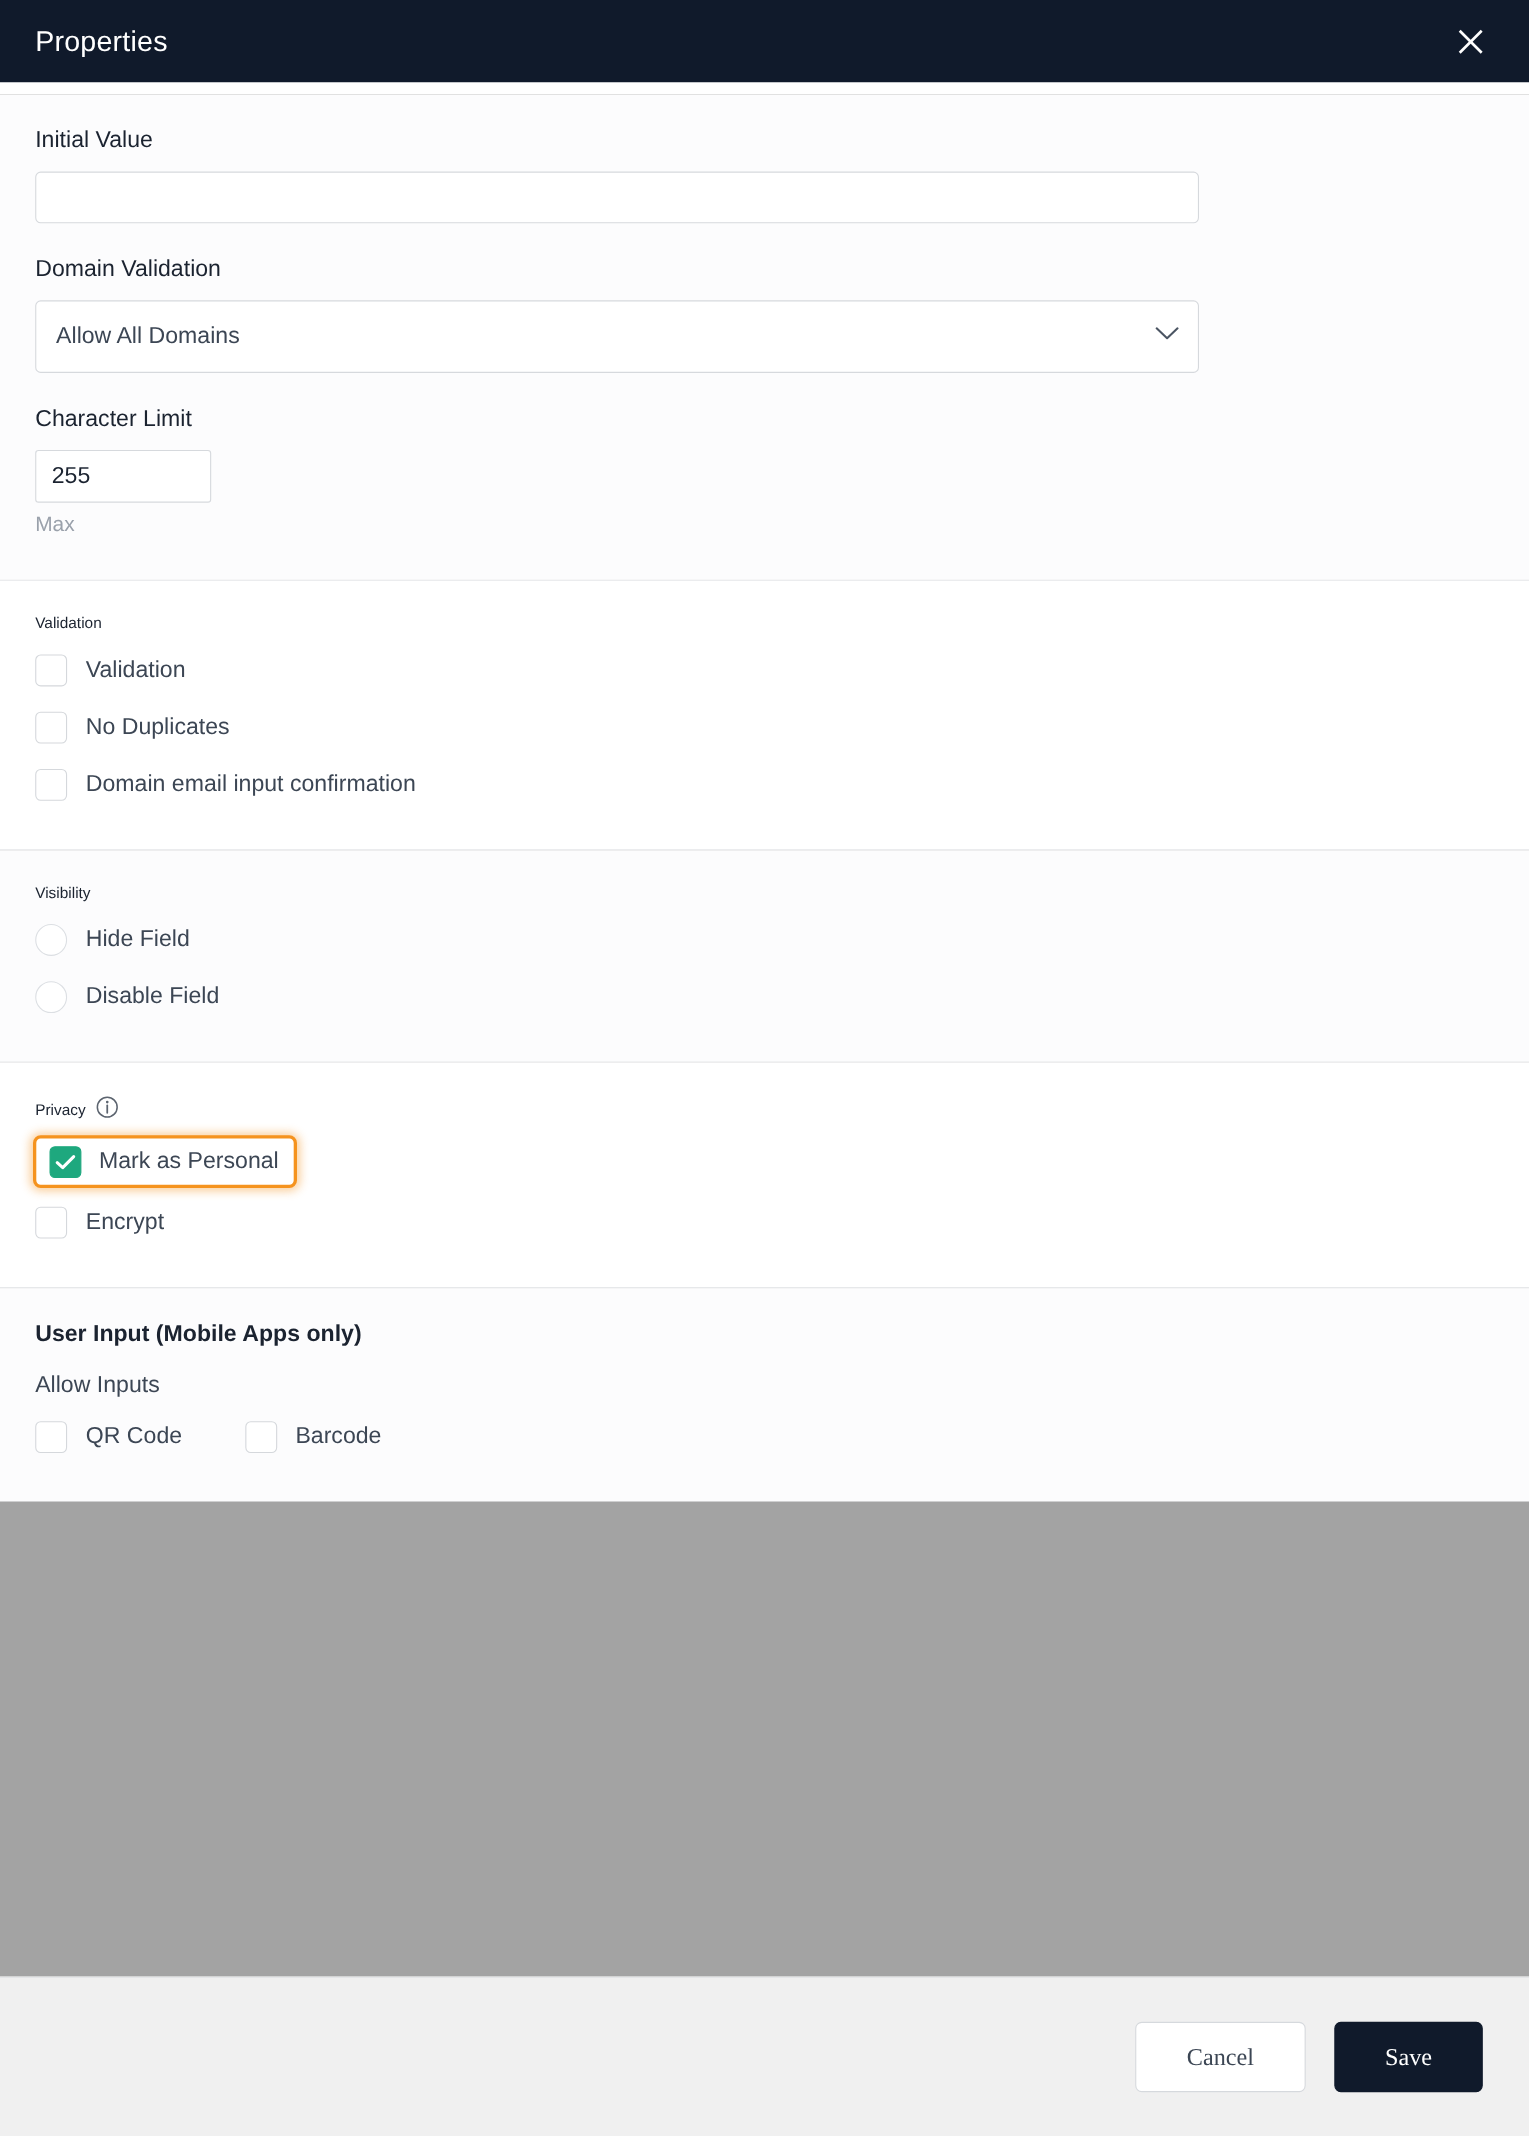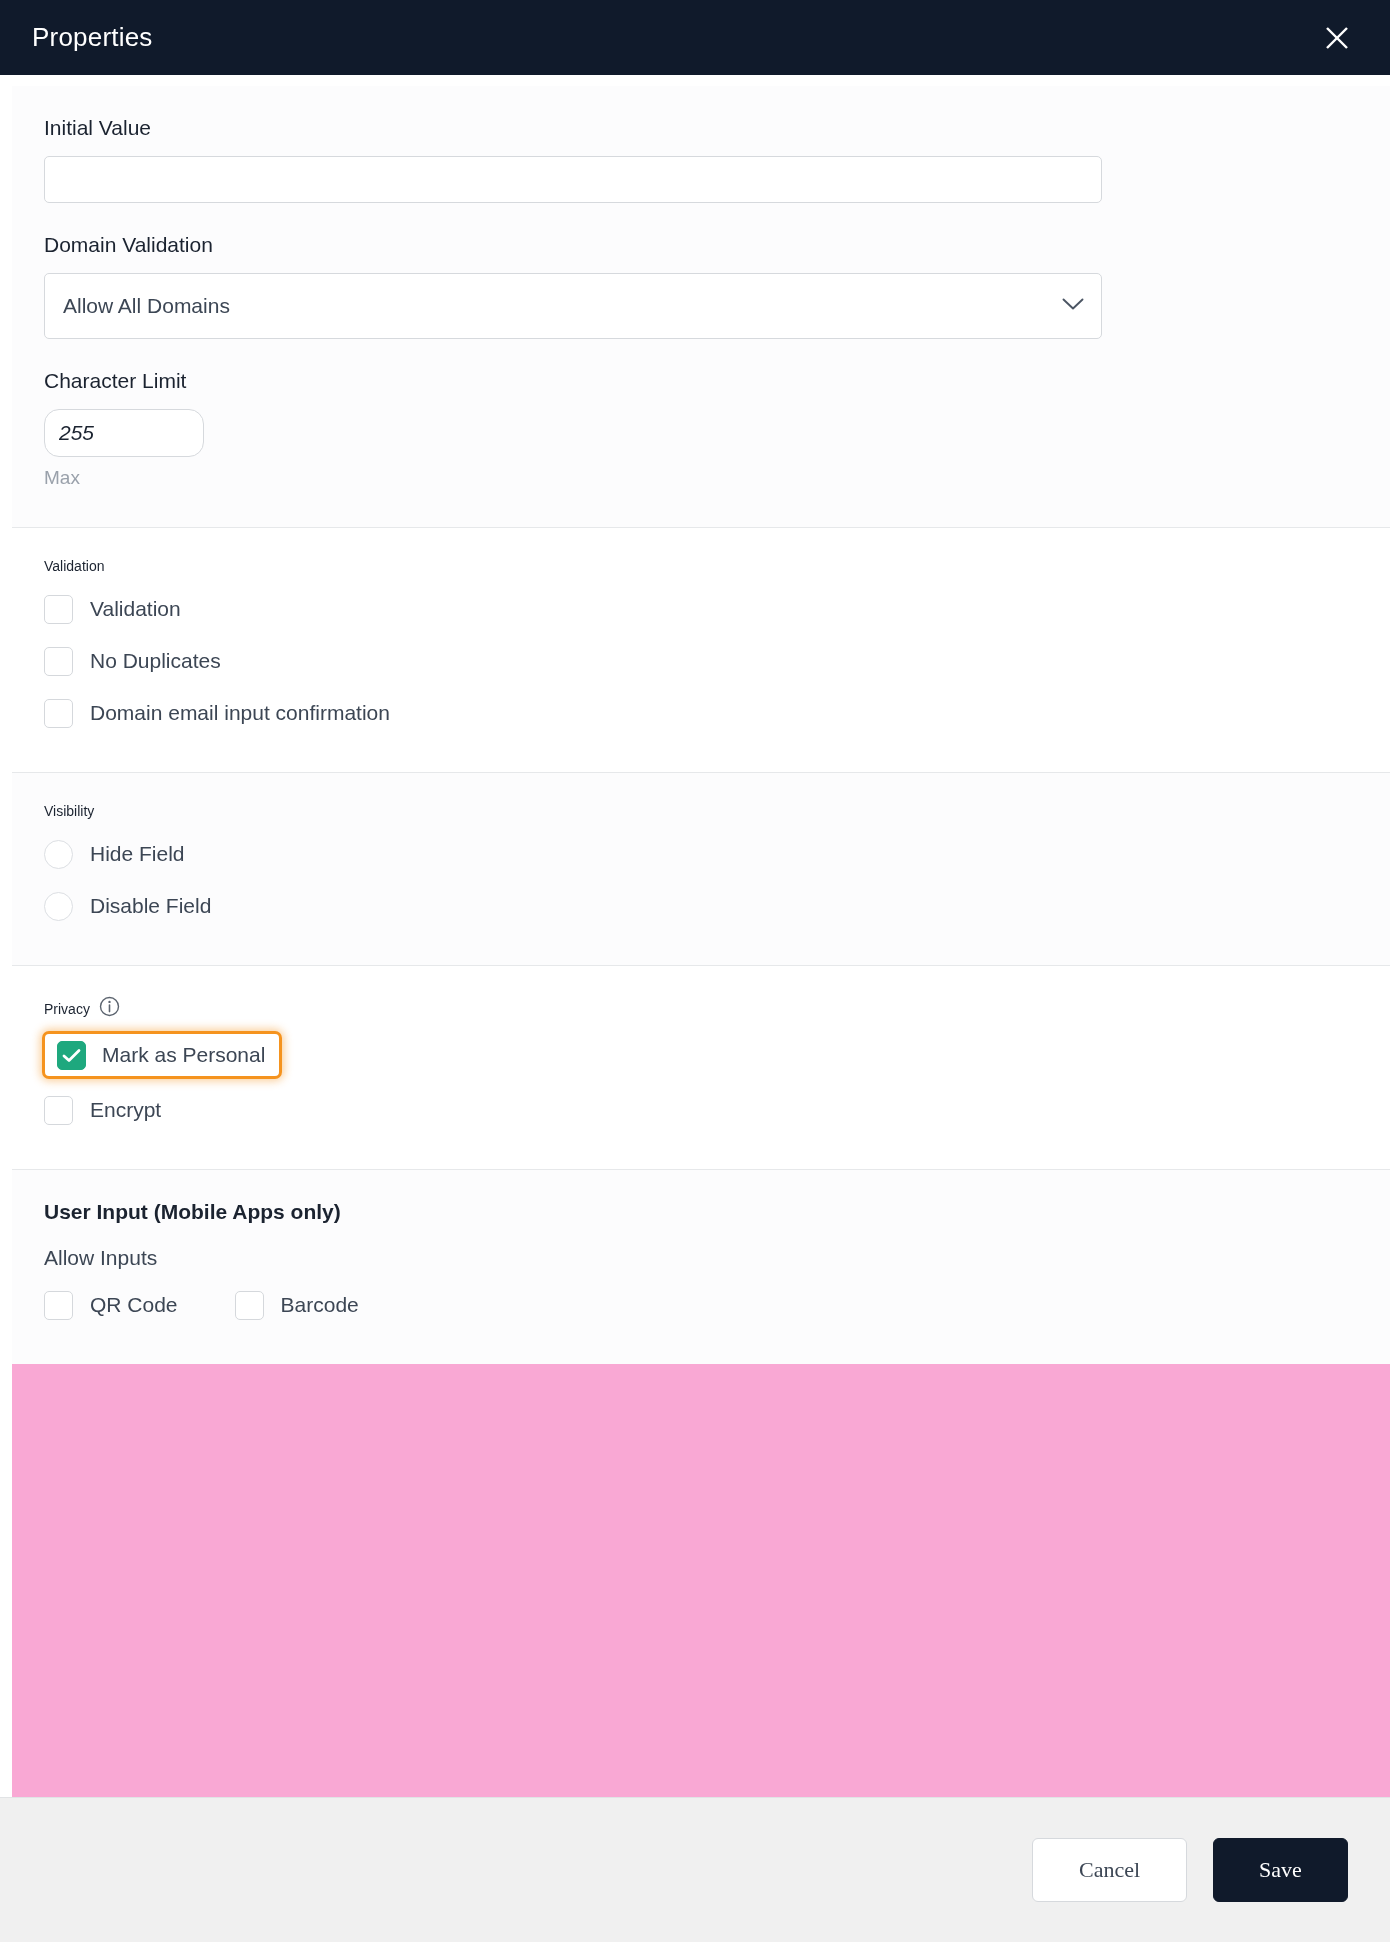--- a/index.html
+++ b/index.html
@@ -48,22 +48,21 @@
 
   .titlebar-gap {
     height: 11px;
     background: #ffffff;
   }
 
   
   .body {
     flex: 1;
     overflow: hidden;
-    background: #f9a8d4;
-    margin-left: 12px;
+    background: #a3a3a3;
   }
   .section {
     padding: 30px 32px 38px 32px;
     border-bottom: 1px solid #e6e8ea;
     background: #fcfcfd;
   }
   .section.plain { background: #ffffff; }
 
   .field-label {
     font-size: 21px;
@@ -119,29 +118,28 @@
     right: 18px;
     top: 50%;
     transform: translateY(-50%);
     pointer-events: none;
   }
 
   .num-input {
     width: 160px;
     height: 48px;
     border: 1px solid #d6d9dd;
-    border-radius: 15px;
+    border-radius: 3px;
     background: #ffffff;
     font-size: 21px;
     font-family: "Liberation Sans", sans-serif;
     padding: 0 14px;
     color: #1b2330;
     outline: none;
     display: block;
-    font-style: italic;
   }
   .helper {
     font-size: 19px;
     color: #9aa1ab;
     margin-top: 10px;
     display: block;
   }
 
   
   .opt-row {

